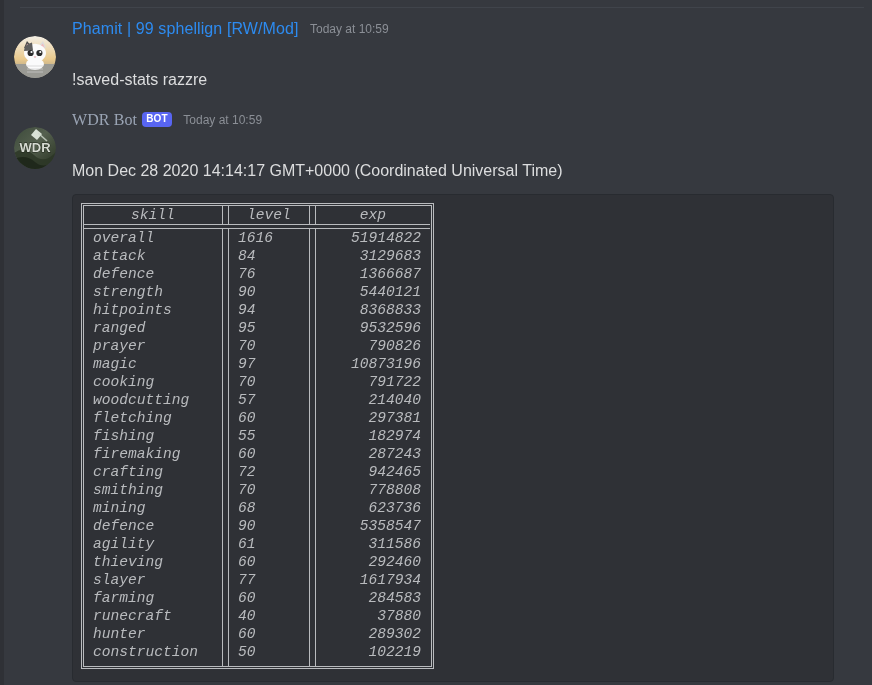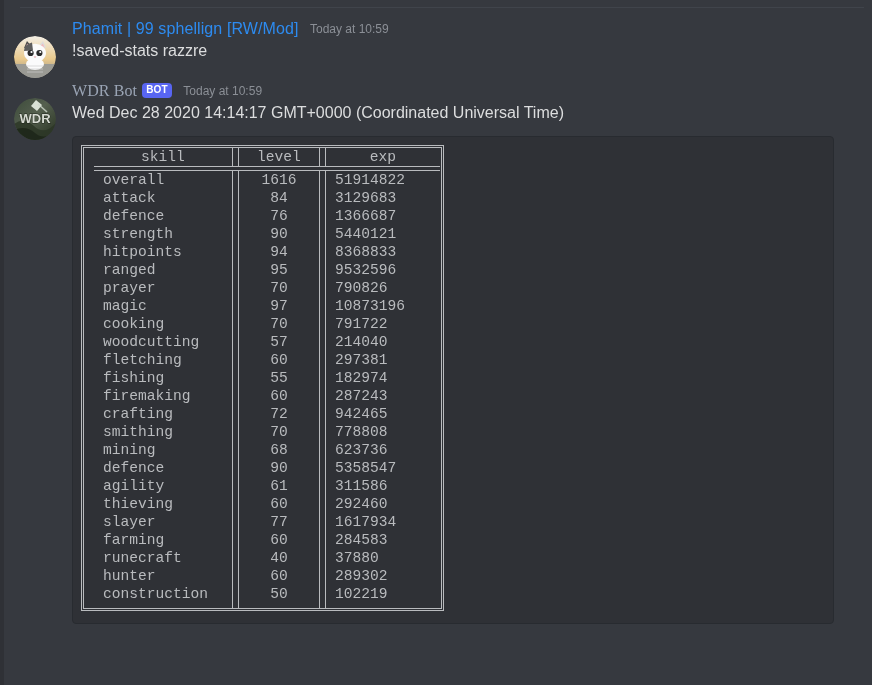--- a/index.html
+++ b/index.html
@@ -100,20 +100,21 @@
     margin-left: 7px;
     vertical-align: 1px;
   }
 
   .msg-text {
     color: #dcddde;
     font-size: 16px;
     line-height: 22px;
     word-wrap: break-word;
     white-space: pre-wrap;
+    margin-top: 29px;
   }
 
   
   .codeblock {
     margin-top: 12px;
     margin-right: 30px;
     background: #2f3136;
     border: 1px solid #282b30;
     border-radius: 4px;
     padding: 8px 2px 8px 8px;
@@ -137,34 +138,35 @@
     padding: 0 9px;
     background: #2f3136;
     font-weight: normal;
     white-space: pre;
   }
 
   
   .tbl-wrap {
     display: inline-block;
     position: relative;
-    padding: 3px 4px 3px 13px;
+    padding: 3px 4px 3px 3px;
+    font-style: italic;
   }
   .tbl-wrap::before {
     content: "";
     position: absolute;
     left: 0; top: 0; right: 0; bottom: 0;
     border: 1px solid #b9bbbe;
     box-shadow: inset 0 0 0 1px #2f3136, inset 0 0 0 2px #b9bbbe;
     pointer-events: none;
   }
 
   .col-skill   { width: 120px; text-align: left; }
-  .col-level   { width: 62px;  text-align: center; }
-  .col-exp     { width: 96px;  }
+  .col-level   { width: 62px;  text-align: left; }
+  .col-exp     { width: 96px;  text-align: right; }
 
   thead th { text-align: center; padding-top: 5px; padding-bottom: 5px; }
   thead th.col-skill,
   thead th.col-level,
   thead th.col-exp { text-align: center; }
 
   .hsep td {
     padding: 0;
     height: 3px;
     line-height: 0;
@@ -259,21 +261,21 @@
             <path d="M24 6 l9 8" stroke="#cfd8cc" stroke-width="1.6" opacity="0.8"></path>
             <text x="21" y="25" font-family="Liberation Sans, sans-serif" font-size="13" font-weight="bold" fill="#d6dad2" text-anchor="middle" stroke="#20261c" stroke-width="0.8" paint-order="stroke">WDR</text>
           </g>
         </svg>
       </div>
 
       <div class="msg-header">
         <span class="author botname">WDR Bot</span><span class="bot-tag">BOT</span>
         <span class="timestamp">Today at 10:59</span>
       </div>
-      <div class="msg-text">Wed Dec 28 2020 14:14:17 GMT+0000 (Coordinated Universal Time)</div>
+      <div class="msg-text">Mon Dec 28 2020 14:14:17 GMT+0000 (Coordinated Universal Time)</div>
 
       <div class="codeblock">
         <div class="tbl-wrap">
           <table class="stats">
             <thead>
               <tr>
                 <th class="col-skill">skill</th>
                 <th class="vsep"></th>
                 <th class="col-level">level</th>
                 <th class="vsep"></th>

